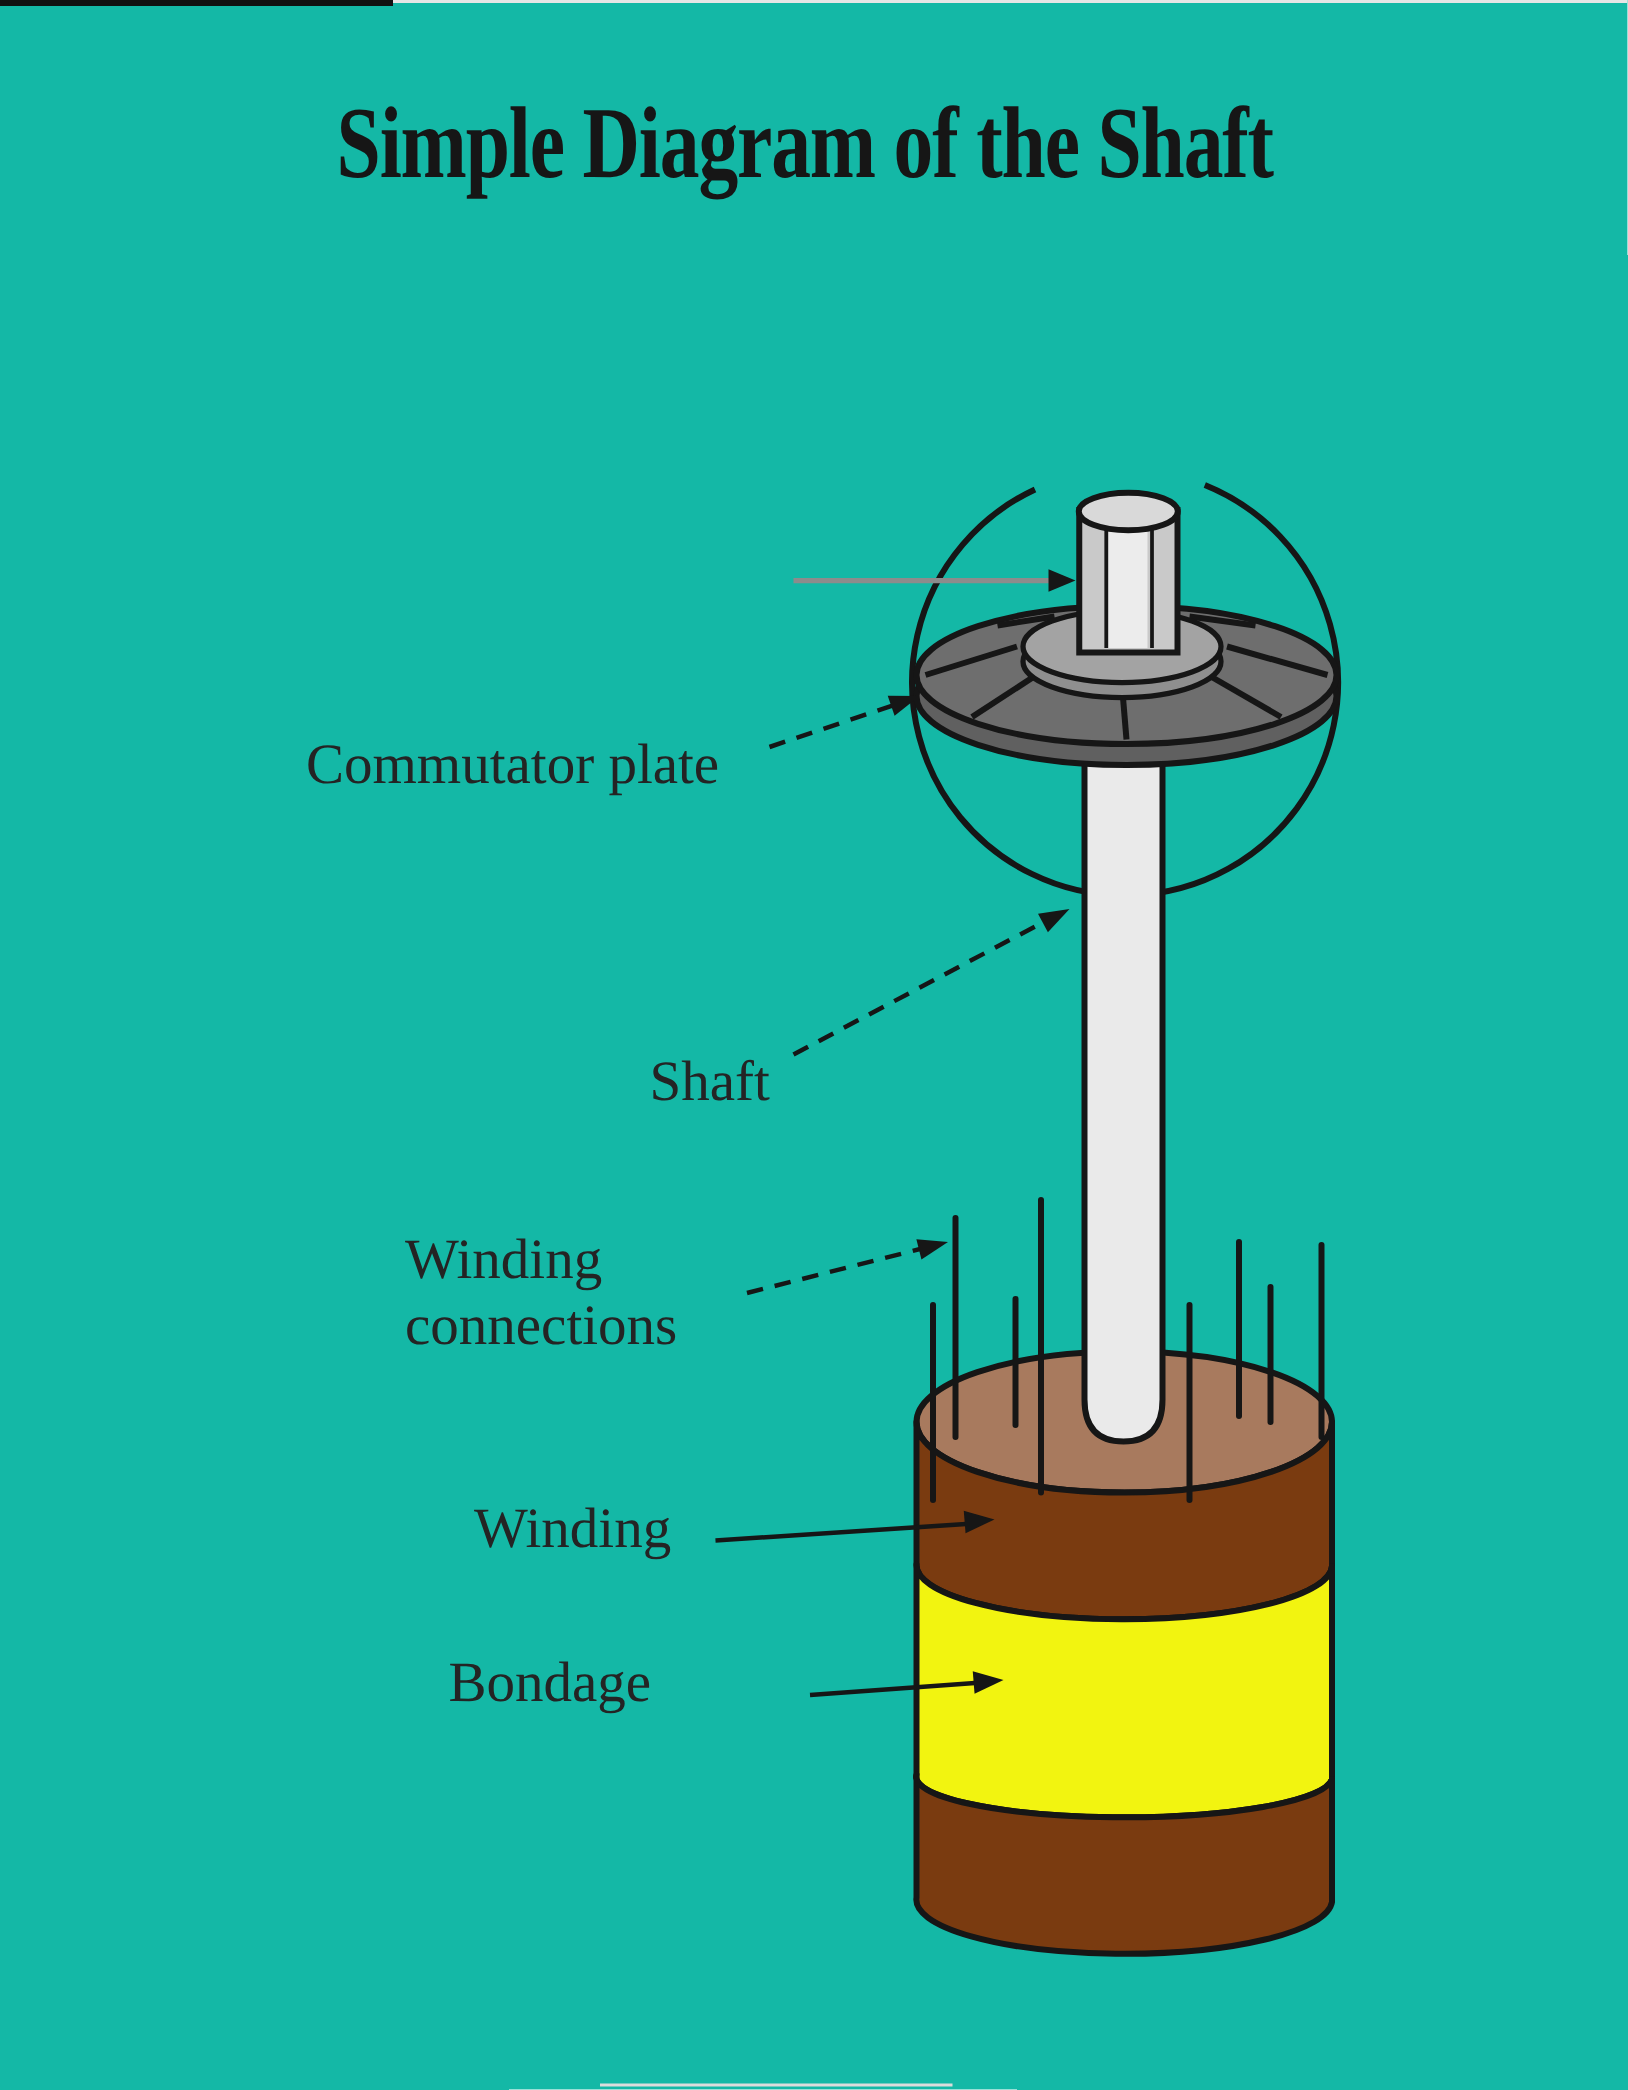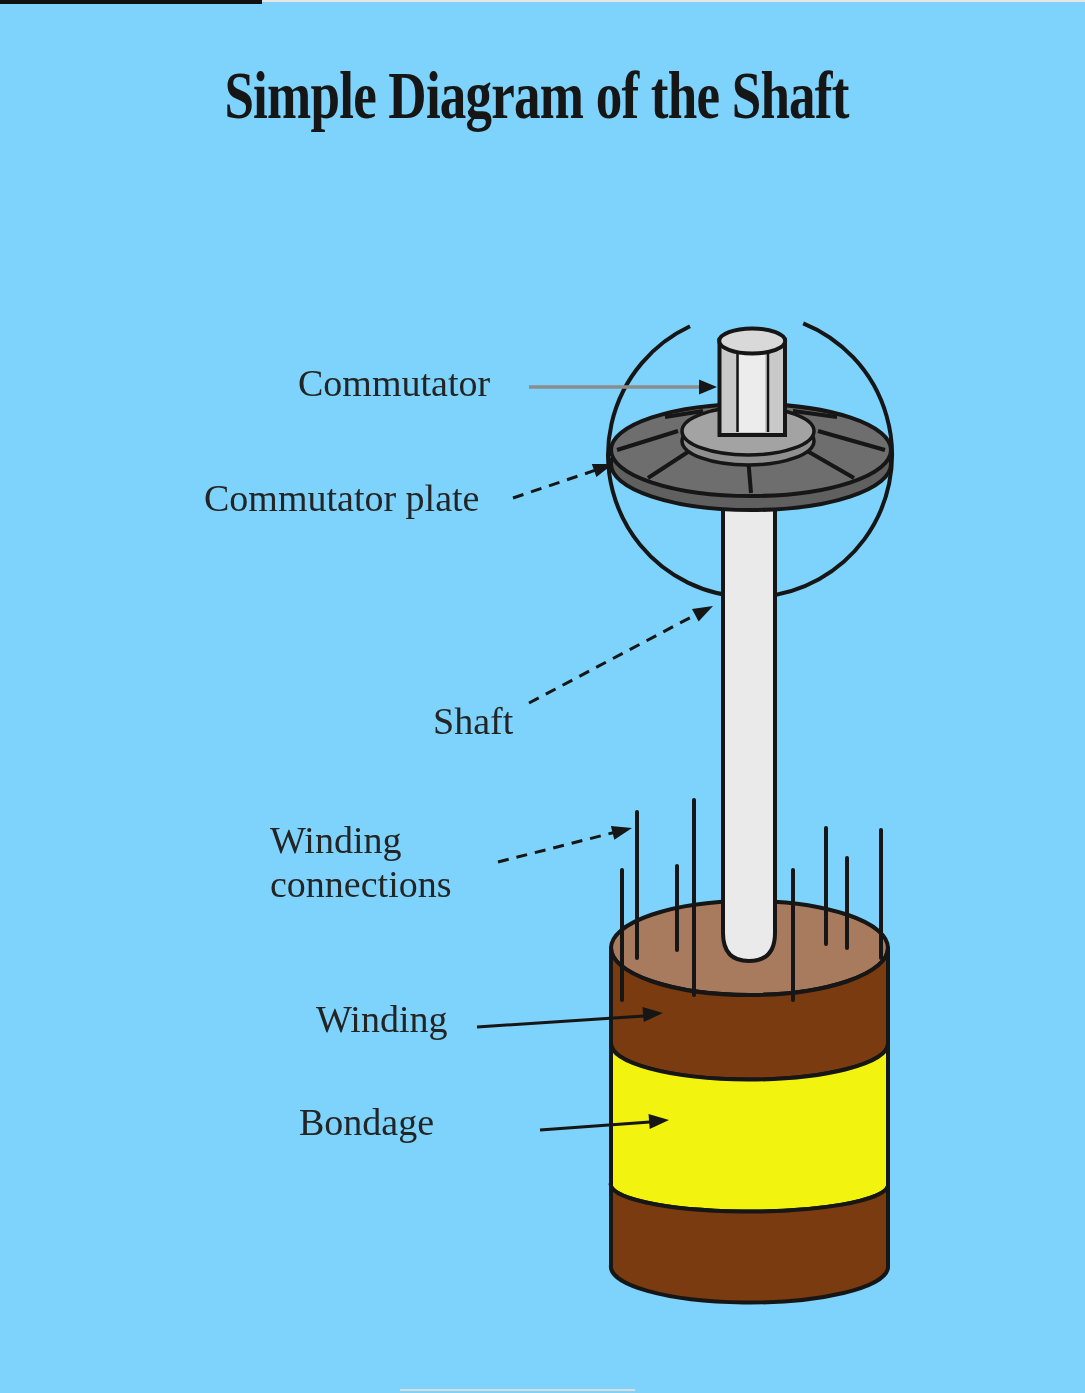--- a/index.html
+++ b/index.html
@@ -1,35 +1,35 @@
 <!DOCTYPE html>
 <html><head>
 <meta charset="utf-8">
 <style>
   html,body { margin:0; padding:0; background:#ffffff; }
   .page {
     position:relative; width:1085px; height:1393px;
-    background:#7dd3fc; overflow:hidden;
+    background:#14b8a6; overflow:hidden;
     font-family:"Liberation Serif", serif;
   }
   .art { position:absolute; left:0; top:0; width:1085px; height:1393px; }
   .title {
     position:absolute; top:58px; left:0; width:1085px; margin:0;
     text-align:center; font-weight:bold; font-size:68px; line-height:1.1;
     color:#161616; letter-spacing:-1px;
     transform: translateX(-6px) scaleX(0.78);
     transform-origin:50% 50%;
     font-family:"Liberation Serif", serif;
   }
   .lbl {
     position:absolute; font-size:38px; line-height:44px; color:#242424;
     font-family:"Liberation Serif", serif; white-space:pre-line;
   }
   .lbl-commutator        { left:298px; top:361px; }
-  .lbl-commutator-plate  { left:204px; top:476px; }
+  .lbl-commutator-plate  { left:204px; top:488px; }
   .lbl-shaft             { left:433px; top:671px;margin-top:28px; }
   .lbl-winding-conn      { left:270px; top:818px; }
   .lbl-winding           { left:316px; top:997px; }
   .lbl-bondage           { left:299px; top:1100px; }
 </style>
 </head>
 <body>
 
 <div class="page">
 
@@ -90,21 +90,20 @@
     <polygon points="663,1013 643.7,1022.1 642.5,1007.1" fill="#161616"></polygon>
 
     <line x1="540" y1="1130" x2="650" y2="1122" stroke="#161616" stroke-width="3"></line>
     <polygon points="669,1120 649.7,1129.1 648.5,1114.1" fill="#161616"></polygon>
 
     <rect x="400" y="1389" width="235" height="2" fill="#dcdcdc"></rect>
   </svg>
 
   <h1 class="title">Simple Diagram of the Shaft</h1>
 
-  <div class="lbl lbl-commutator">Commutator</div>
   <div class="lbl lbl-commutator-plate">Commutator plate</div>
   <div class="lbl lbl-shaft">Shaft</div>
   <div class="lbl lbl-winding-conn">Winding
 connections</div>
   <div class="lbl lbl-winding">Winding</div>
   <div class="lbl lbl-bondage">Bondage</div>
 
 </div>
 
 </body></html>

